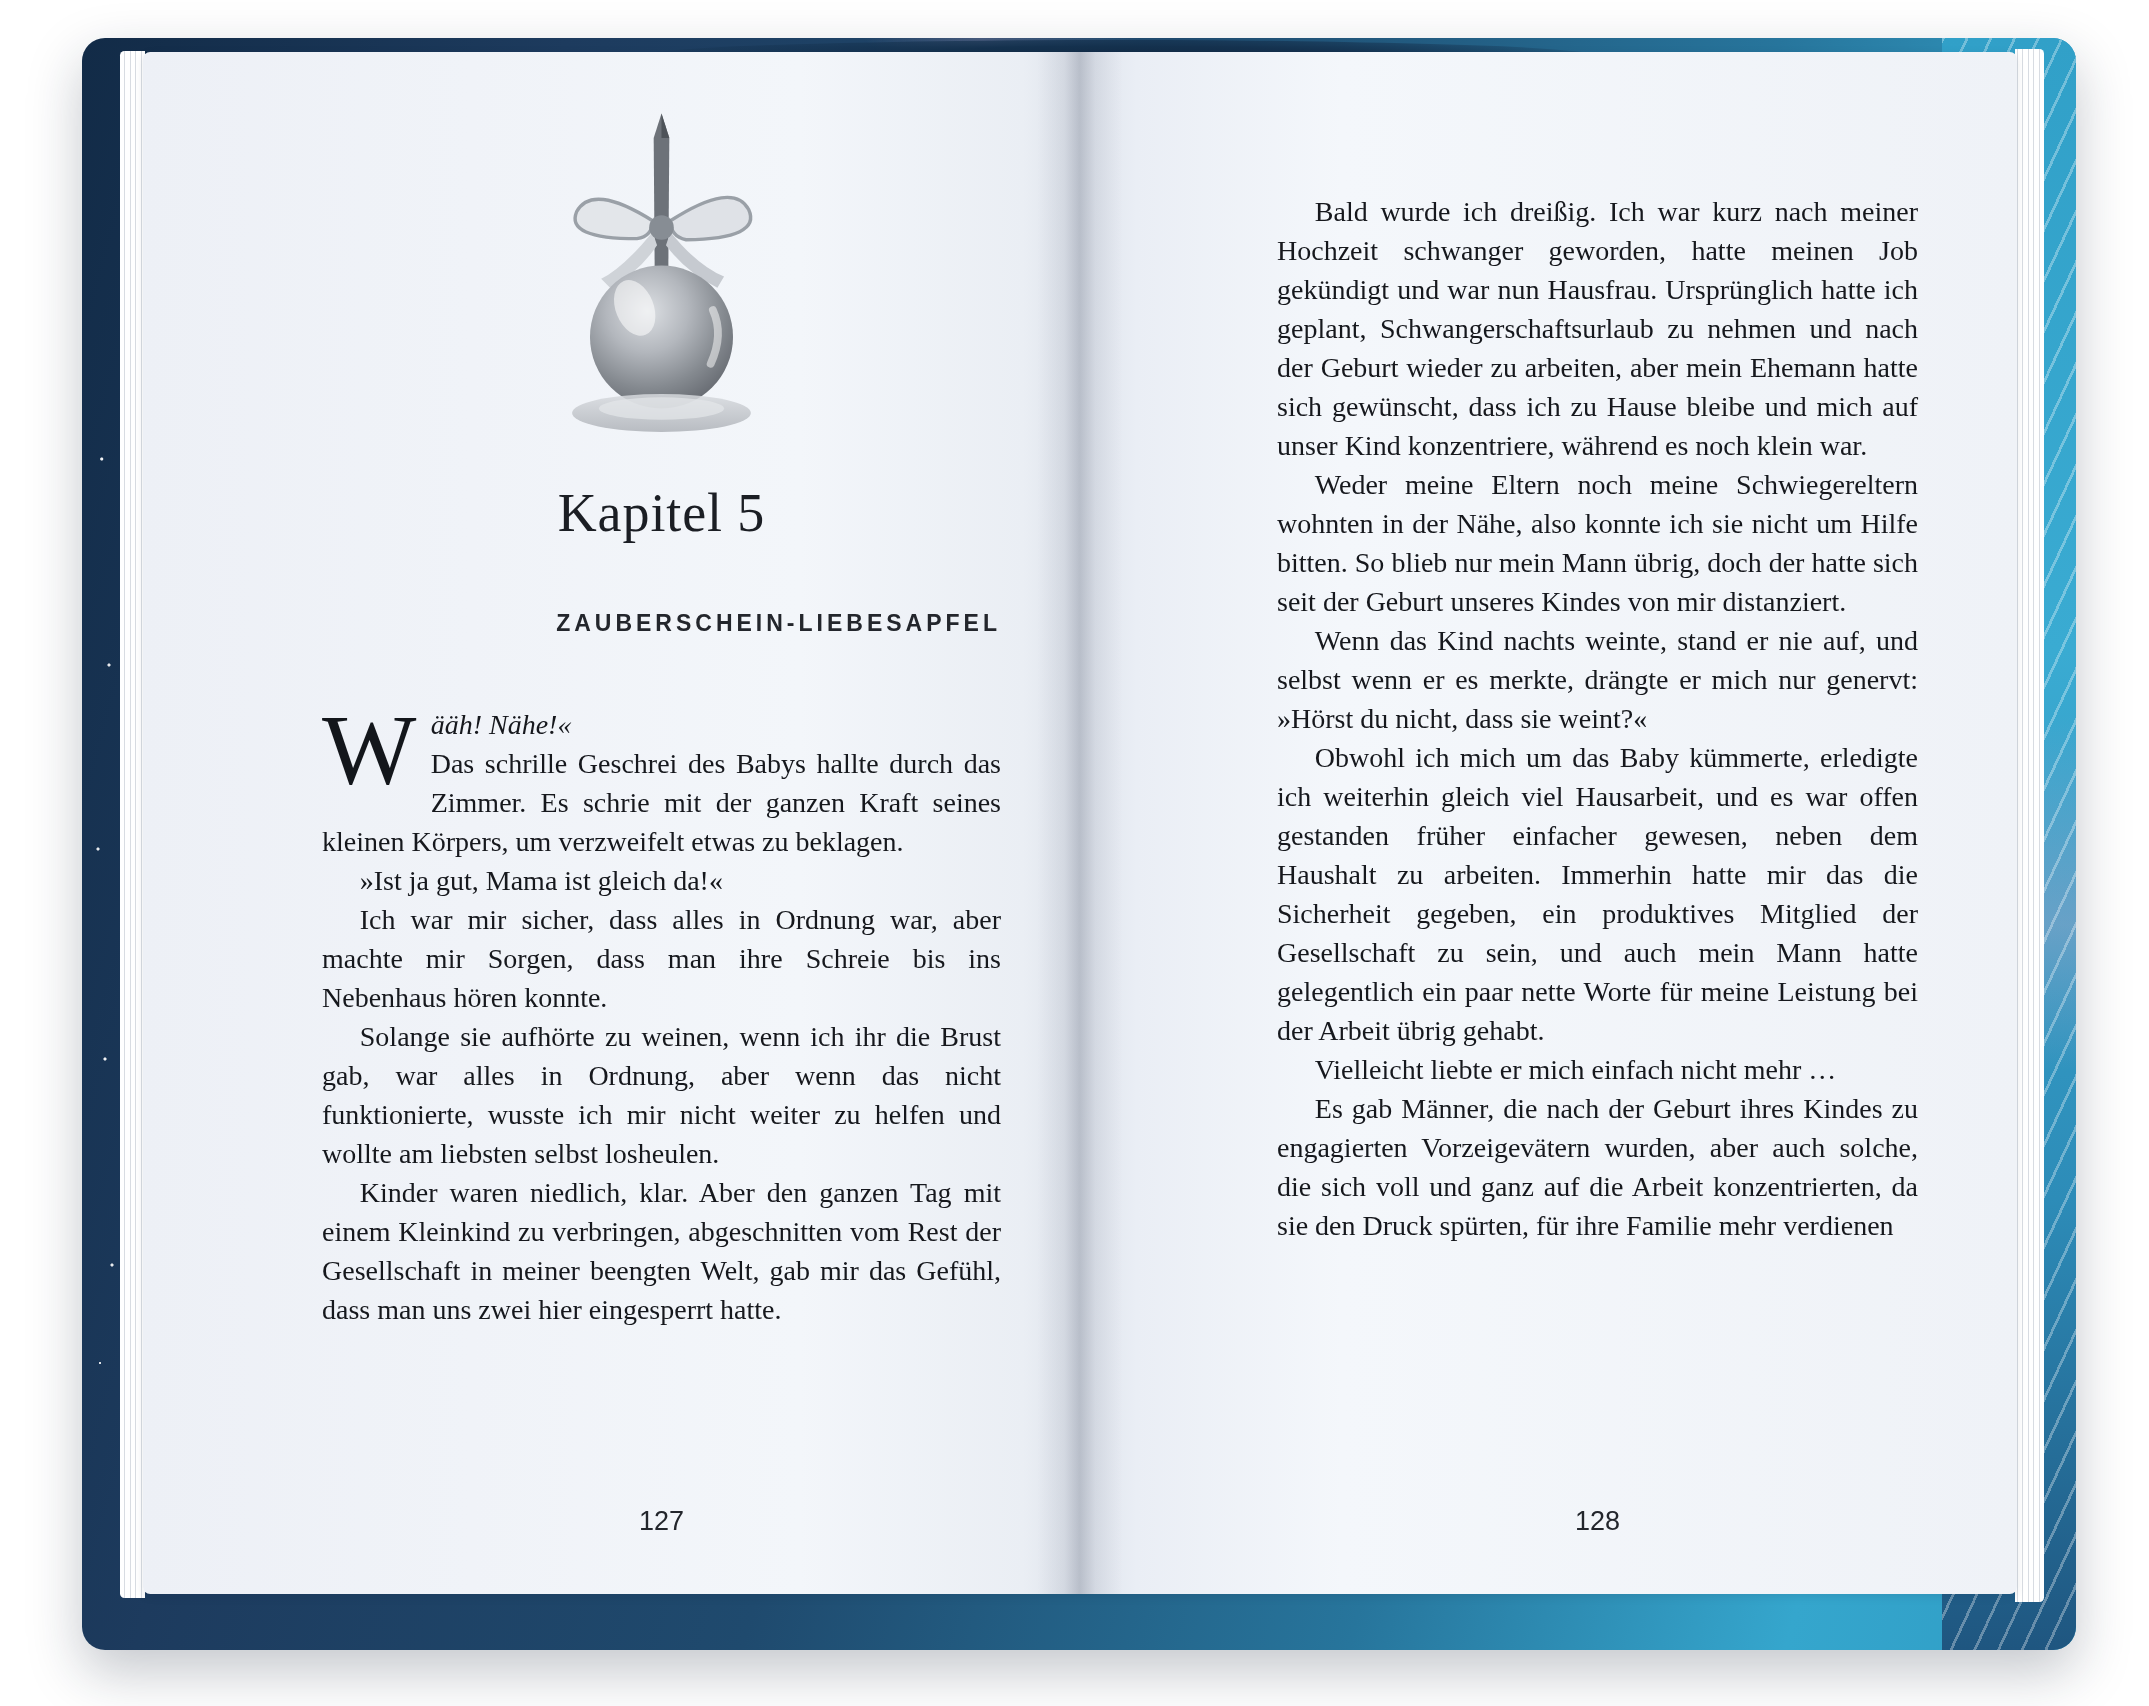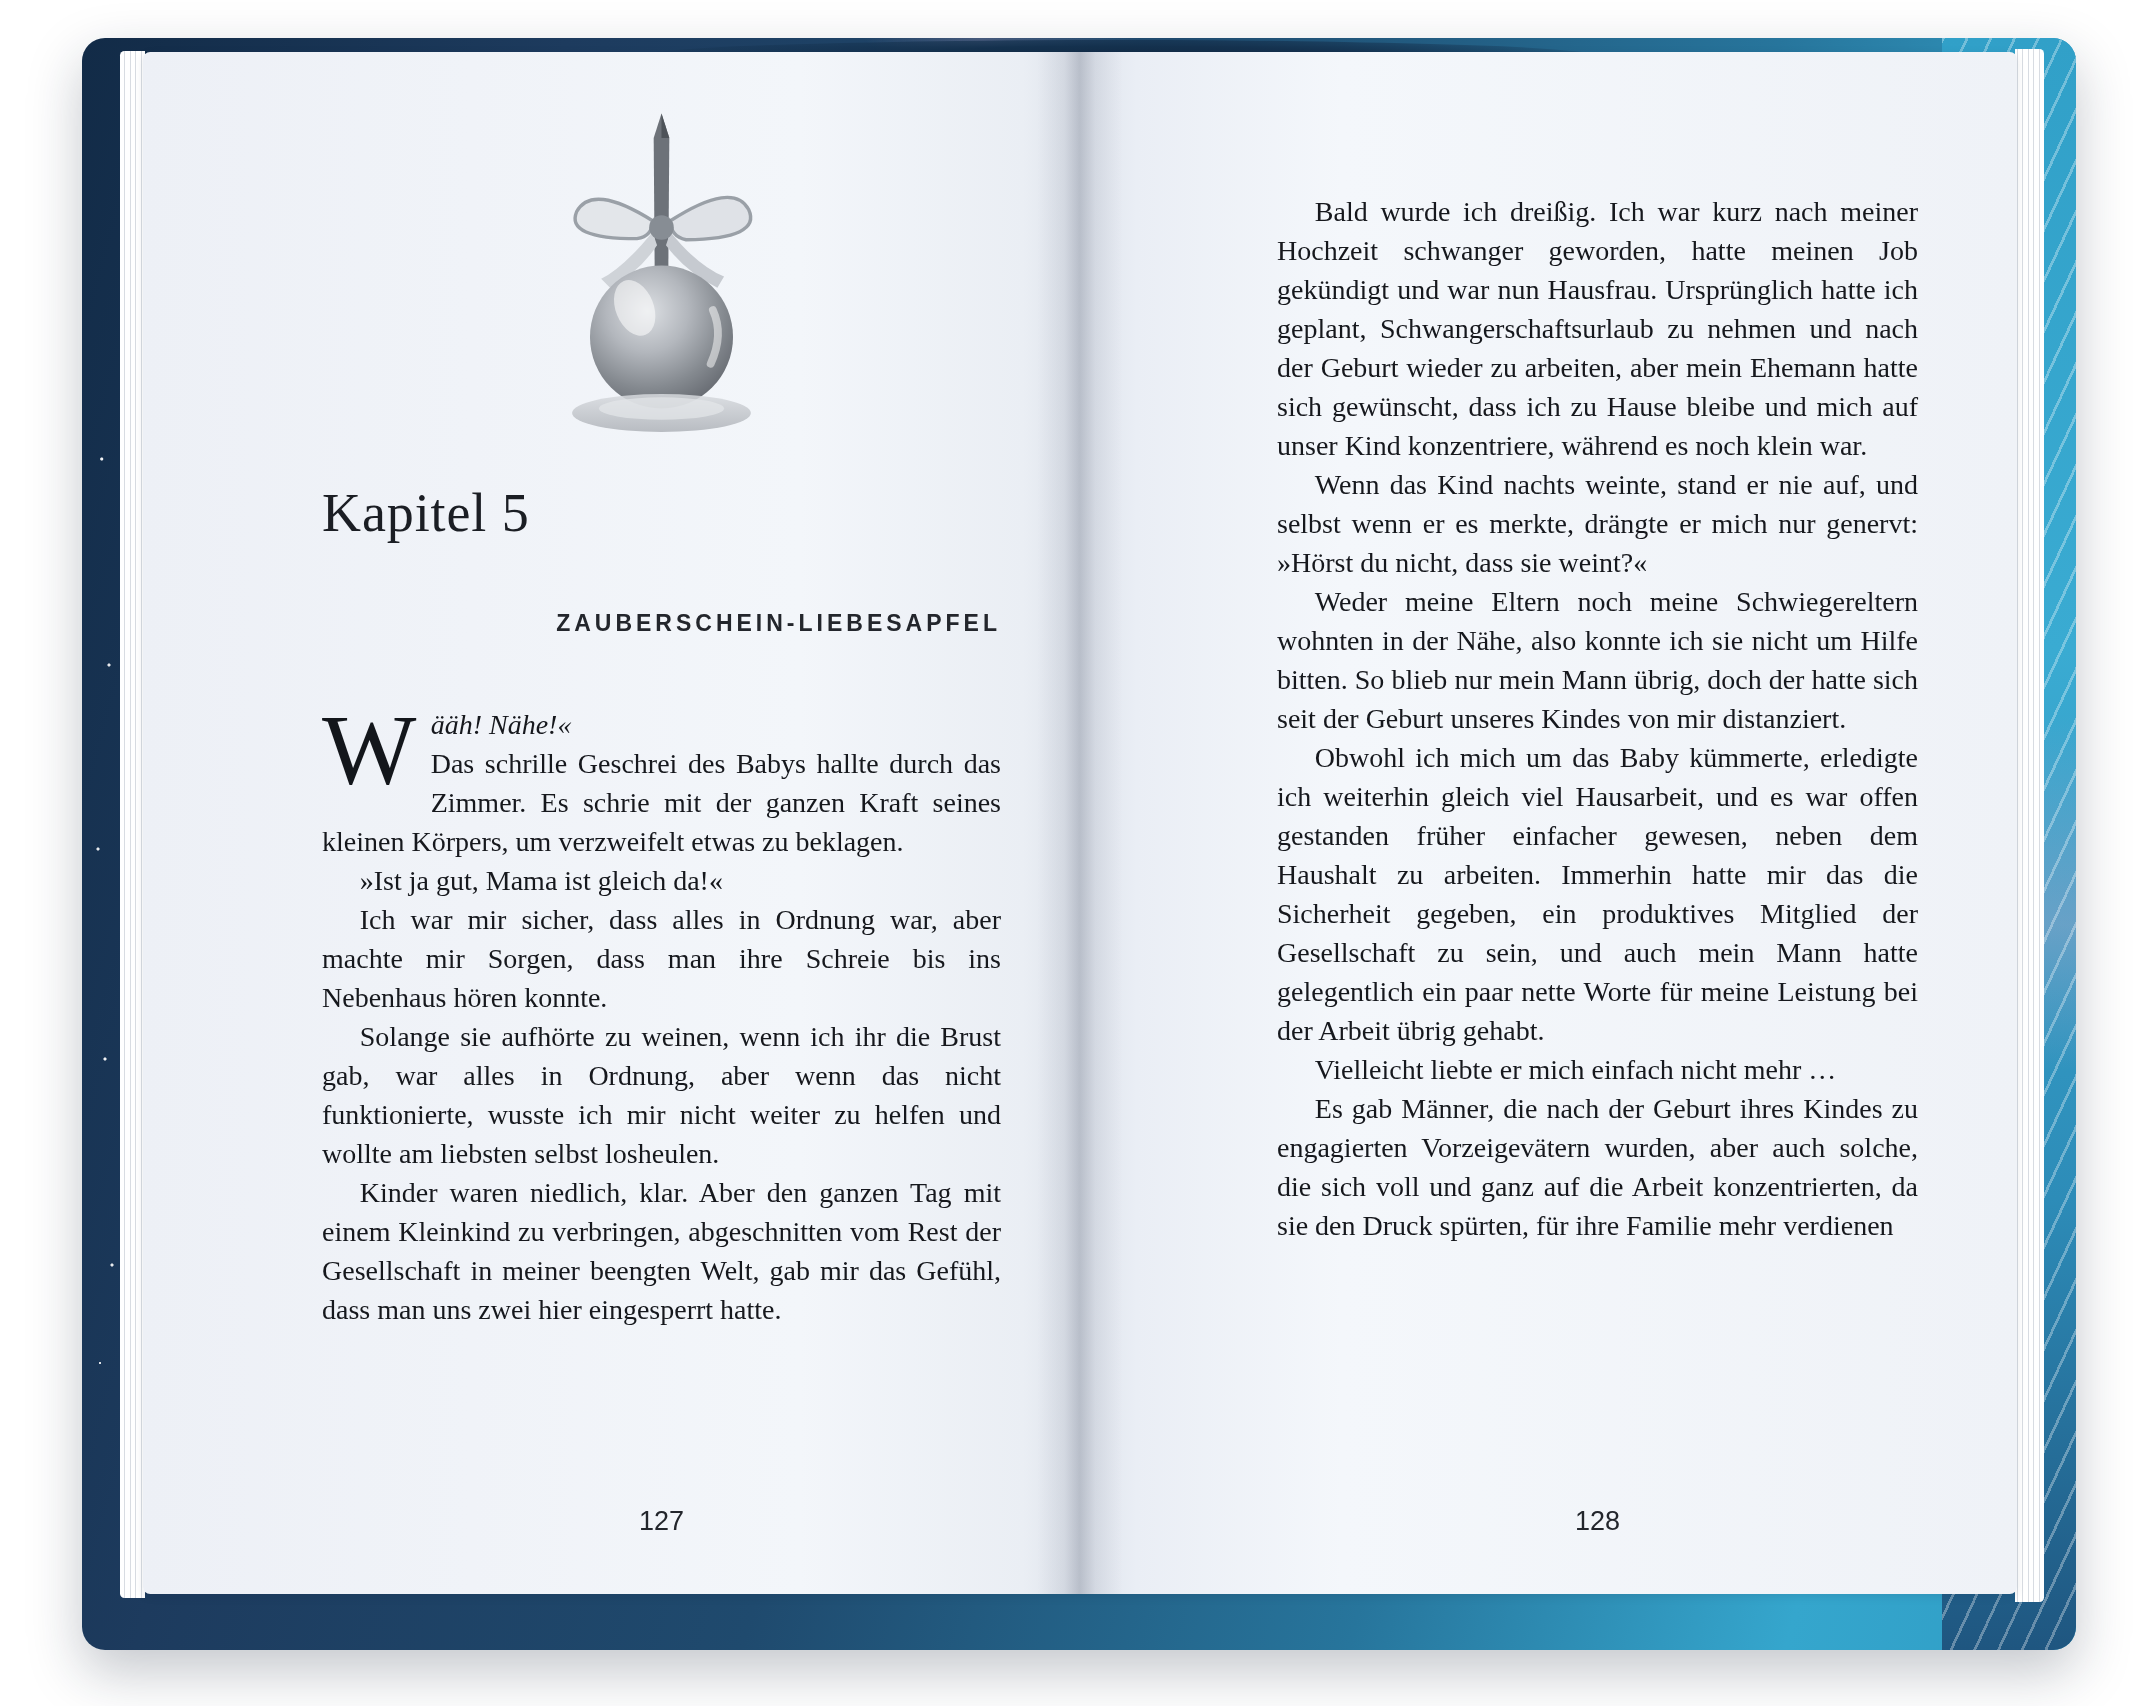--- a/index.html
+++ b/index.html
@@ -86,21 +86,21 @@
     position:relative;box-sizing:border-box;height:100%;
     display:flex;flex-direction:column;
   }
   .page.left  .page-inner{padding:57px 79px 52px 179px;}
   .page.right .page-inner{padding:133px 99px 52px 197px;}
 
   
   .illustration{margin:0;text-align:center;}
   .chapter{
     margin:38px 0 0;font-weight:400;font-size:54px;line-height:1.1;
-    letter-spacing:0.9px;color:#1b1e24;
+    letter-spacing:0.9px;text-align:center;color:#1b1e24;
   }
   .subtitle{
     margin-top:66px;text-align:right;
     font-family:"Liberation Sans", sans-serif;
     font-size:23px;font-weight:700;letter-spacing:4px;color:#23262c;
   }
   .bodytext{
     margin-top:68px;font-size:28px;line-height:39px;color:#16181d;
     text-align:justify;hyphens:auto;-webkit-hyphens:auto;
   }
@@ -186,22 +186,22 @@
 
           <div class="pagenum">127</div>
         </div>
       </section>
 
       <section class="page right">
         <div class="page-inner">
 
           <div class="bodytext">
             <p class="para indent">Bald wurde ich dreißig. Ich war kurz nach meiner Hochzeit schwanger geworden, hatte meinen Job gekündigt und war nun Hausfrau. Ursprünglich hatte ich geplant, Schwangerschaftsurlaub zu nehmen und nach der Geburt wieder zu arbeiten, aber mein Ehemann hatte sich gewünscht, dass ich zu Hause bleibe und mich auf unser Kind konzentriere, während es noch klein war.</p>
+            <p class="para indent">Weder meine Eltern noch meine Schwiegereltern wohnten in der Nähe, also konnte ich sie nicht um Hilfe bitten. So blieb nur mein Mann übrig, doch der hatte sich seit der Geburt unseres Kindes von mir distanziert.</p>
             <p class="para indent">Wenn das Kind nachts weinte, stand er nie auf, und selbst wenn er es merkte, drängte er mich nur genervt: »Hörst du nicht, dass sie weint?«</p>
-            <p class="para indent">Weder meine Eltern noch meine Schwiegereltern wohnten in der Nähe, also konnte ich sie nicht um Hilfe bitten. So blieb nur mein Mann übrig, doch der hatte sich seit der Geburt unseres Kindes von mir distanziert.</p>
             <p class="para indent">Obwohl ich mich um das Baby kümmerte, erledigte ich weiterhin gleich viel Hausarbeit, und es war offen gestanden früher einfacher gewesen, neben dem Haushalt zu arbeiten. Immerhin hatte mir das die Sicherheit gegeben, ein produktives Mitglied der Gesellschaft zu sein, und auch mein Mann hatte gelegentlich ein paar nette Worte für meine Leistung bei der Arbeit übrig gehabt.</p>
             <p class="para indent">Vielleicht liebte er mich einfach nicht mehr …</p>
             <p class="para indent">Es gab Männer, die nach der Geburt ihres Kindes zu engagierten Vorzeigevätern wurden, aber auch solche, die sich voll und ganz auf die Arbeit konzentrierten, da sie den Druck spürten, für ihre Familie mehr verdienen</p>
           </div>
 
           <div class="pagenum">128</div>
         </div>
       </section>
 
     </div>

